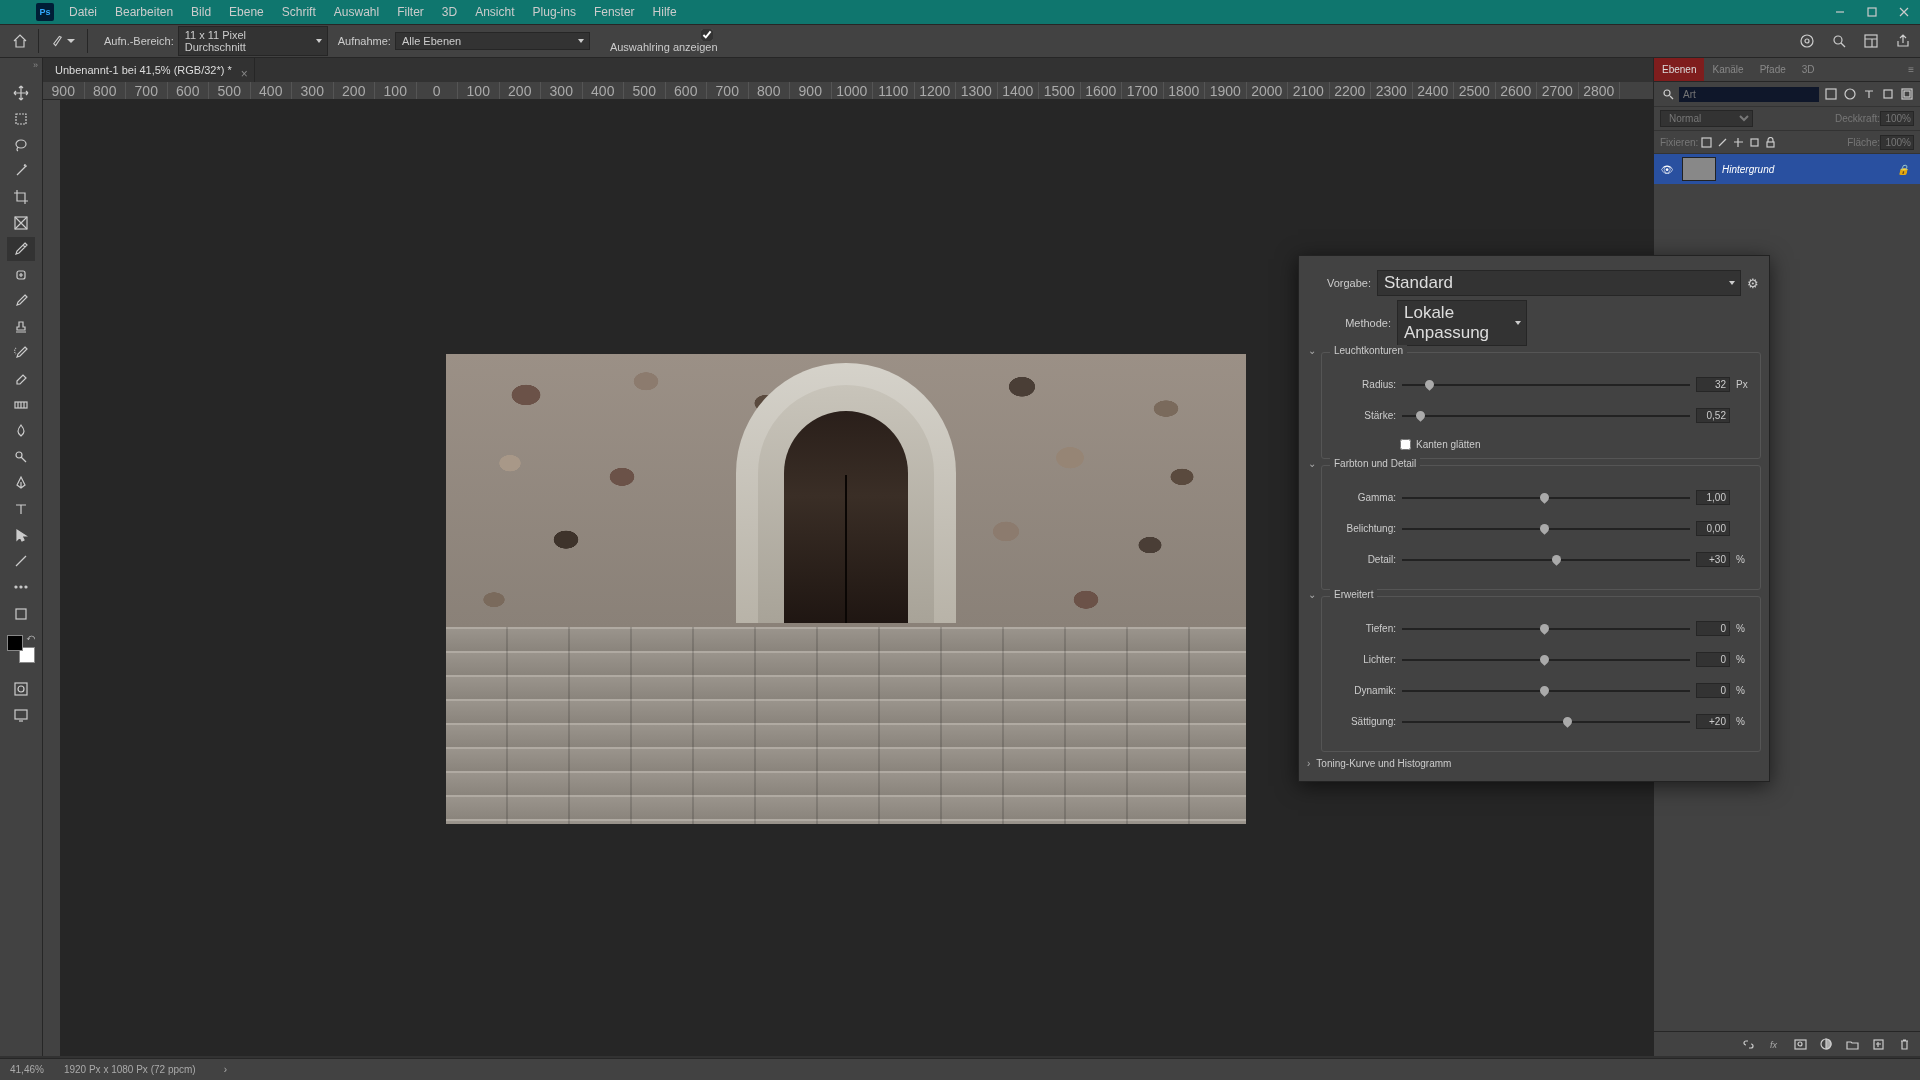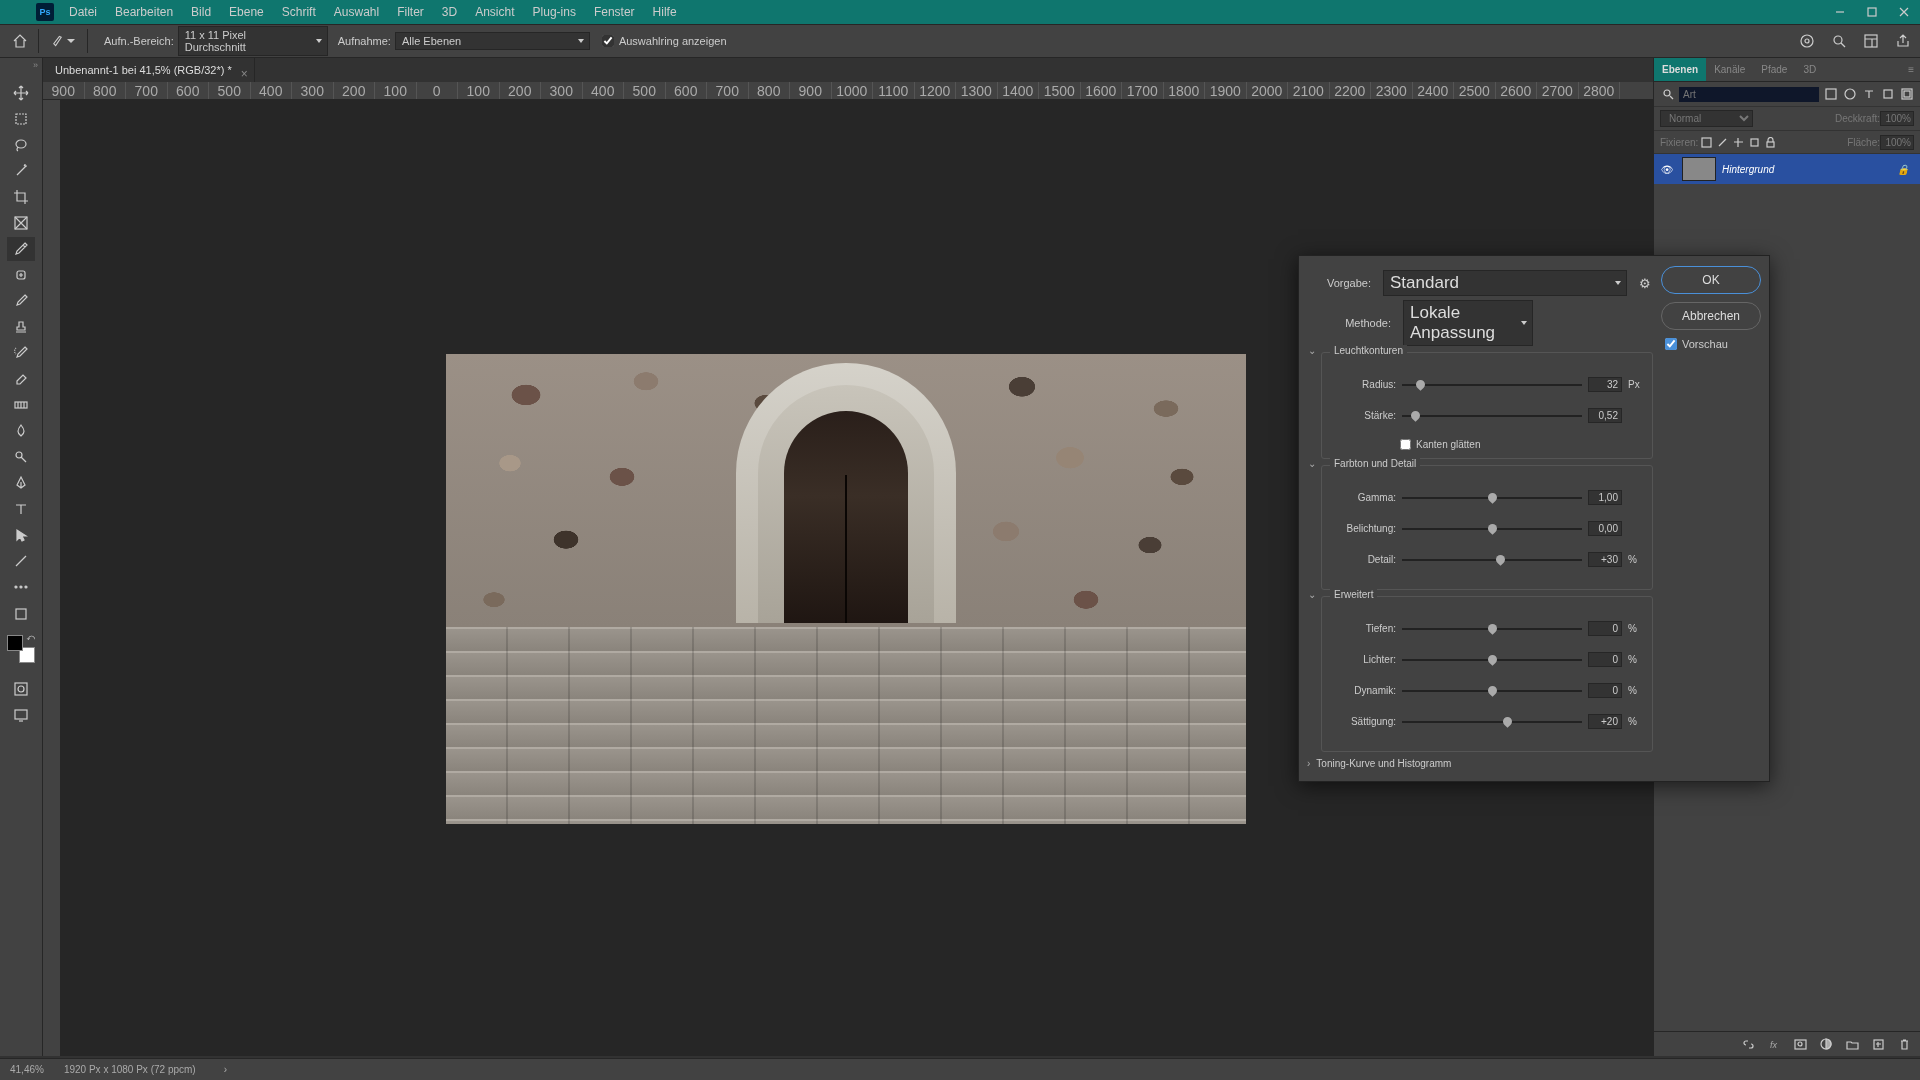--- a/index.html
+++ b/index.html
@@ -14,21 +14,21 @@
 .menubar span { padding:0 9px; font-size:12px; line-height:24px; }
 
 
 .optbar { position:absolute; top:24px; left:0; right:0; height:34px; background:#424242; border-top:1px solid #262626; border-bottom:1px solid #262626; display:flex; align-items:center; padding:0 8px; }
 .home-icn { width:24px; height:24px; display:flex; align-items:center; justify-content:center; }
 .tool-ind { width:24px; height:24px; margin:0 6px; display:flex; align-items:center; justify-content:center; }
 .tool-ind::after { content:""; width:0; height:0; border-left:4px solid transparent; border-right:4px solid transparent; border-top:4px solid #ccc; margin-left:3px; }
 .optlabel { font-size:11px; margin:0 4px 0 10px; color:#ccc; }
 .optsel { background:#333; border:1px solid #262626; padding:2px 18px 2px 6px; font-size:11px; color:#ccc; position:relative; }
 .optsel::after { content:""; position:absolute; right:5px; top:50%; transform:translateY(-50%); border-left:3px solid transparent; border-right:3px solid transparent; border-top:4px solid #ccc; }
-.optchk { display:flex; align-items:center; margin-left:12px; font-size:11px; }
+.optchk { display:flex; align-items:flex-end; margin-left:20px; font-size:11px;flex-direction:column; }
 .optchk input { margin-right:5px; accent-color:#333; width:12px; height:12px; }
 .opt-right { margin-left:auto; display:flex; gap:14px; align-items:center; }
 .opt-ricn { width:18px; height:18px; display:flex; align-items:center; justify-content:center; }
 
 
 .doctabs { position:absolute; top:58px; left:43px; right:0; height:24px; background:#323232; display:flex; }
 .doctab { background:#323232; padding:0 22px 0 12px; font-size:11px; line-height:24px; color:#ddd; position:relative; border-right:1px solid #262626; }
 .doctab .x { position:absolute; right:6px; top:4px; font-size:12px; color:#888; }
 
 
@@ -70,21 +70,21 @@
 .arch-inner{position:absolute;top:22px;left:22px;right:22px;bottom:0;background:linear-gradient(#c8c4ba,#a8a398);border-radius:90px 90px 0 0;}
 .arch-door{position:absolute;top:48px;left:48px;right:48px;bottom:0;background:linear-gradient(#2a1f1a,#3a2e26 40%,#1f1612);border-radius:65px 65px 0 0;}
 .arch-door::before{content:"";position:absolute;left:50%;top:30%;bottom:0;width:2px;background:#0a0604;transform:translateX(-50%);}
 .steps{position:absolute;bottom:0;left:0;right:0;height:42%;background:repeating-linear-gradient(to bottom,#b0aaa2 0,#b0aaa2 2px,#9a948c 2px,#8a847c 24px);}
 .steps::before{content:"";position:absolute;inset:0;background:repeating-linear-gradient(90deg,transparent 0,transparent 60px,rgba(0,0,0,.15) 60px,rgba(0,0,0,.15) 62px);}
 
 
 .panel-col { position:absolute; top:58px; right:0; bottom:24px; width:267px; background:#424242; border-left:1px solid #262626; display:flex; flex-direction:column; }
 .p-tabs { display:flex; height:24px; border-bottom:1px solid #262626; font-size:10px; }
 .p-tabs span { padding:0 8px; line-height:24px; color:#888; }
-.p-tabs span.act { color:#ddd; background:#0f766e; font-weight:bold; }
+.p-tabs span.act { color:#ddd; background:#7f1d1d; font-weight:normal; }
 .p-filter { display:flex; align-items:center; padding:4px 6px; gap:4px; border-bottom:1px solid #333; }
 .p-filter input { flex:1; background:#0f172a; border:none; color:#aaa; font-size:10px; padding:2px 4px; }
 .p-icn { width:16px; height:16px; display:flex; align-items:center; justify-content:center; }
 .p-row { display:flex; align-items:center; padding:3px 6px; font-size:10px; border-bottom:1px solid #333; color:#777;}
 .p-row select { background:#333; border:1px solid #262626; color:#777; font-size:10px; padding:1px 4px; flex:1;}
 .p-row .half{flex:1;padding-left:44px;}
 .p-row input[type=text]{ width:34px; background:#333; border:1px solid #262626; color:#777; font-size:10px; text-align:right; padding:1px 2px;}
 .layer-item { display:flex; align-items:center; padding:3px 4px; background:#2950a0; color:#fff; font-size:10px; font-style:italic; }
 .layer-item .eye { width:18px; text-align:center; font-style:normal; }
 .layer-item .thumb { width:34px; height:24px; background:#888; margin:0 6px; border:1px solid #222; }
@@ -95,21 +95,21 @@
 .dialog { position:absolute; left:1298px; top:255px; width:472px; background:#424242; border:1px solid #222; box-shadow:0 4px 20px rgba(0,0,0,.6); }
 .dlg-title { background:#fff; color:#222; padding:5px 10px; font-size:12px; display:flex; justify-content:space-between; align-items:center; }
 .dlg-title .x { font-size:14px; color:#555;}
 .dlg-body { display:flex; padding:10px 8px 12px; gap:8px; }
 .dlg-main { flex:1; font-size:11px; }
 .dlg-side { width:100px; display:flex; flex-direction:column; gap:8px; align-items:stretch; }
 .dlg-btn { background:#424242; border:1px solid #666; color:#ddd; padding:6px 0; border-radius:14px; text-align:center; font-size:12px;}
 .dlg-btn.primary { border:1px solid #4a90d9; }
 .dlg-chk { display:flex; align-items:center; gap:5px; font-size:11px; padding-left:4px; }
 .dlg-chk input { accent-color:#4a90d9; width:12px; height:12px;}
-.d-row { display:flex; align-items:center; margin:4px 0; gap:12px; }
+.d-row { display:flex; align-items:center; margin:4px 0; gap:6px; }
 .d-label { flex:0 0 64px; text-align:right; color:#ccc; }
 .d-sel { flex:1; background:#333; border:1px solid #262626; padding:2px 16px 2px 6px; position:relative; font-size:17px; color:#ddd; }
 .d-sel::after{ content:""; position:absolute; right:5px; top:50%; transform:translateY(-50%); border-left:3px solid transparent; border-right:3px solid transparent; border-top:4px solid #ccc; }
 .gear { width:14px; height:14px; font-size:13px; }
 .section { border:1px solid #555; border-radius:3px; margin:6px 0 6px 14px; padding:8px 8px 6px; position:relative; }
 .section .stitle { position:absolute; top:-8px; left:8px; background:#424242; padding:0 4px; font-size:10px; color:#ccc; }
 .section .arrow { position:absolute; top:-8px; left:-14px; font-size:10px; color:#aaa;}
 .slider-row { display:flex; align-items:center; margin:16px 0; gap:6px; }
 .slider-row .sl-label { flex:0 0 66px; text-align:right; font-size:10px; }
 .slider-row .sl-track { flex:1; height:2px; background:#222; position:relative; }
@@ -635,28 +635,20 @@
           <div class="sl-val">+20</div>
           <span class="sl-unit">%</span>
         </div>
       </div>
 
       <div class="collapse-row">
         <span class="arrow">›</span>
         <span>Toning-Kurve und Histogramm</span>
       </div>
     </div>
-    <div class="dlg-side">
-      <div class="dlg-btn primary">OK</div>
-      <div class="dlg-btn">Abbrechen</div>
-      <label class="dlg-chk">
-          <input type="checkbox" checked="" style="">
-          <span>Vorschau</span>
-        </label>
-    </div>
   </div>
 </div>
 
 <div class="statusbar">
   <span>41,46%</span>
   <span>1920 Px x 1080 Px (72 ppcm)</span>
   <span class="chev">›</span>
 </div>
 
 </body></html>

